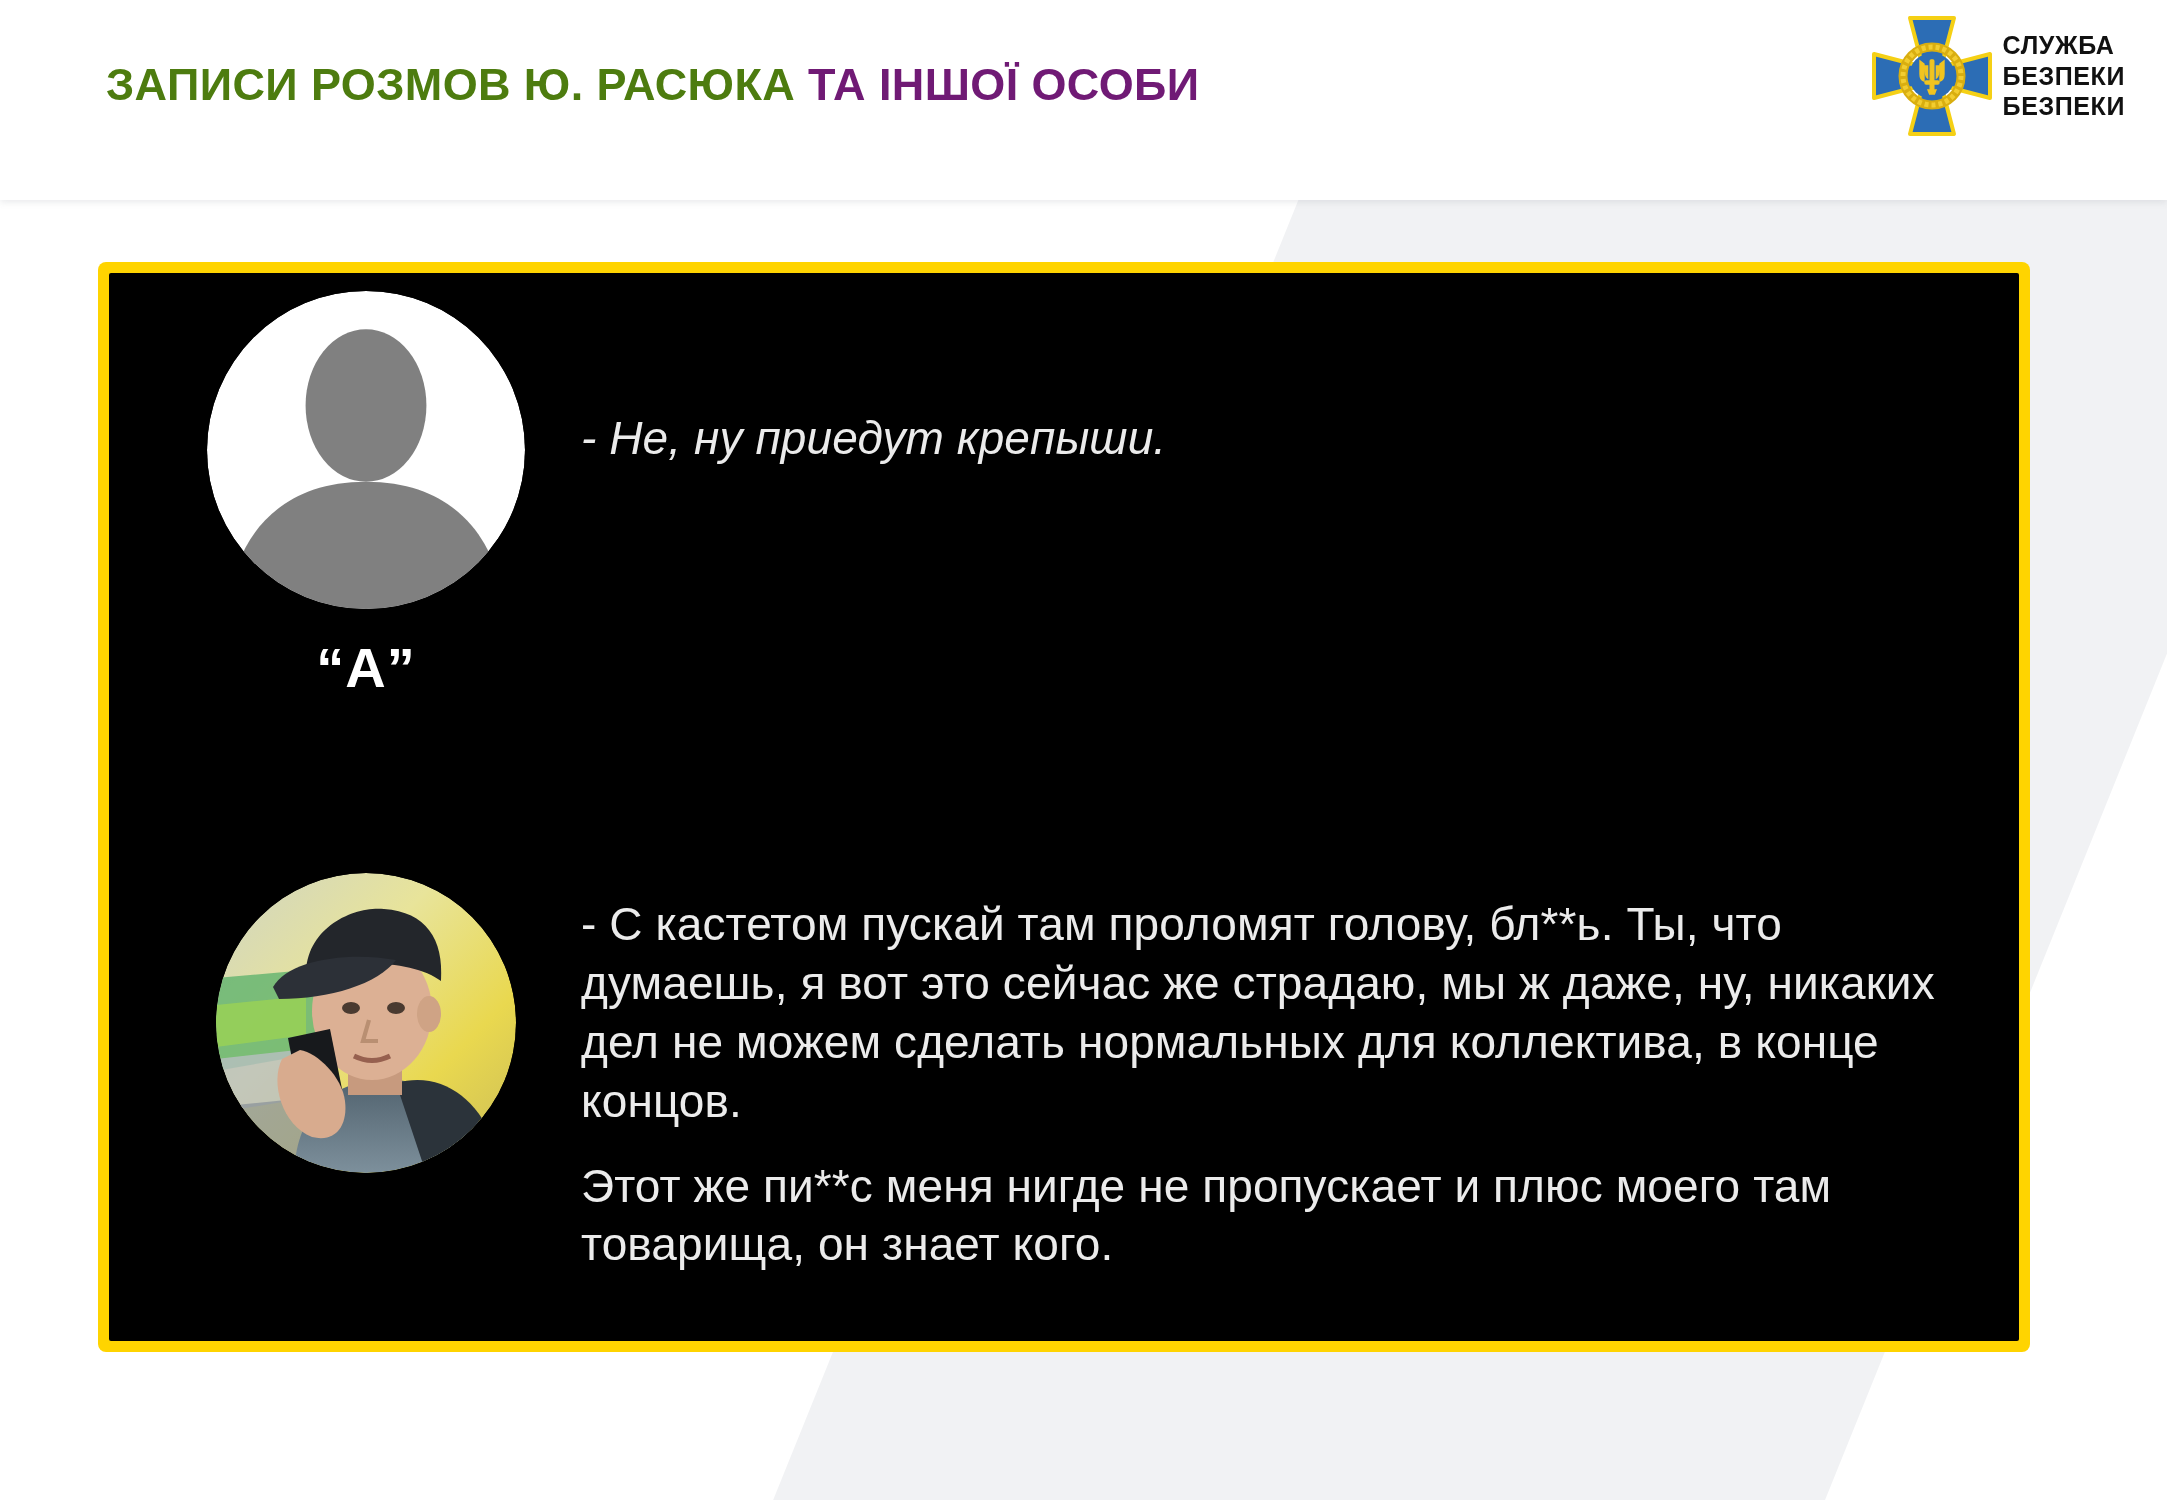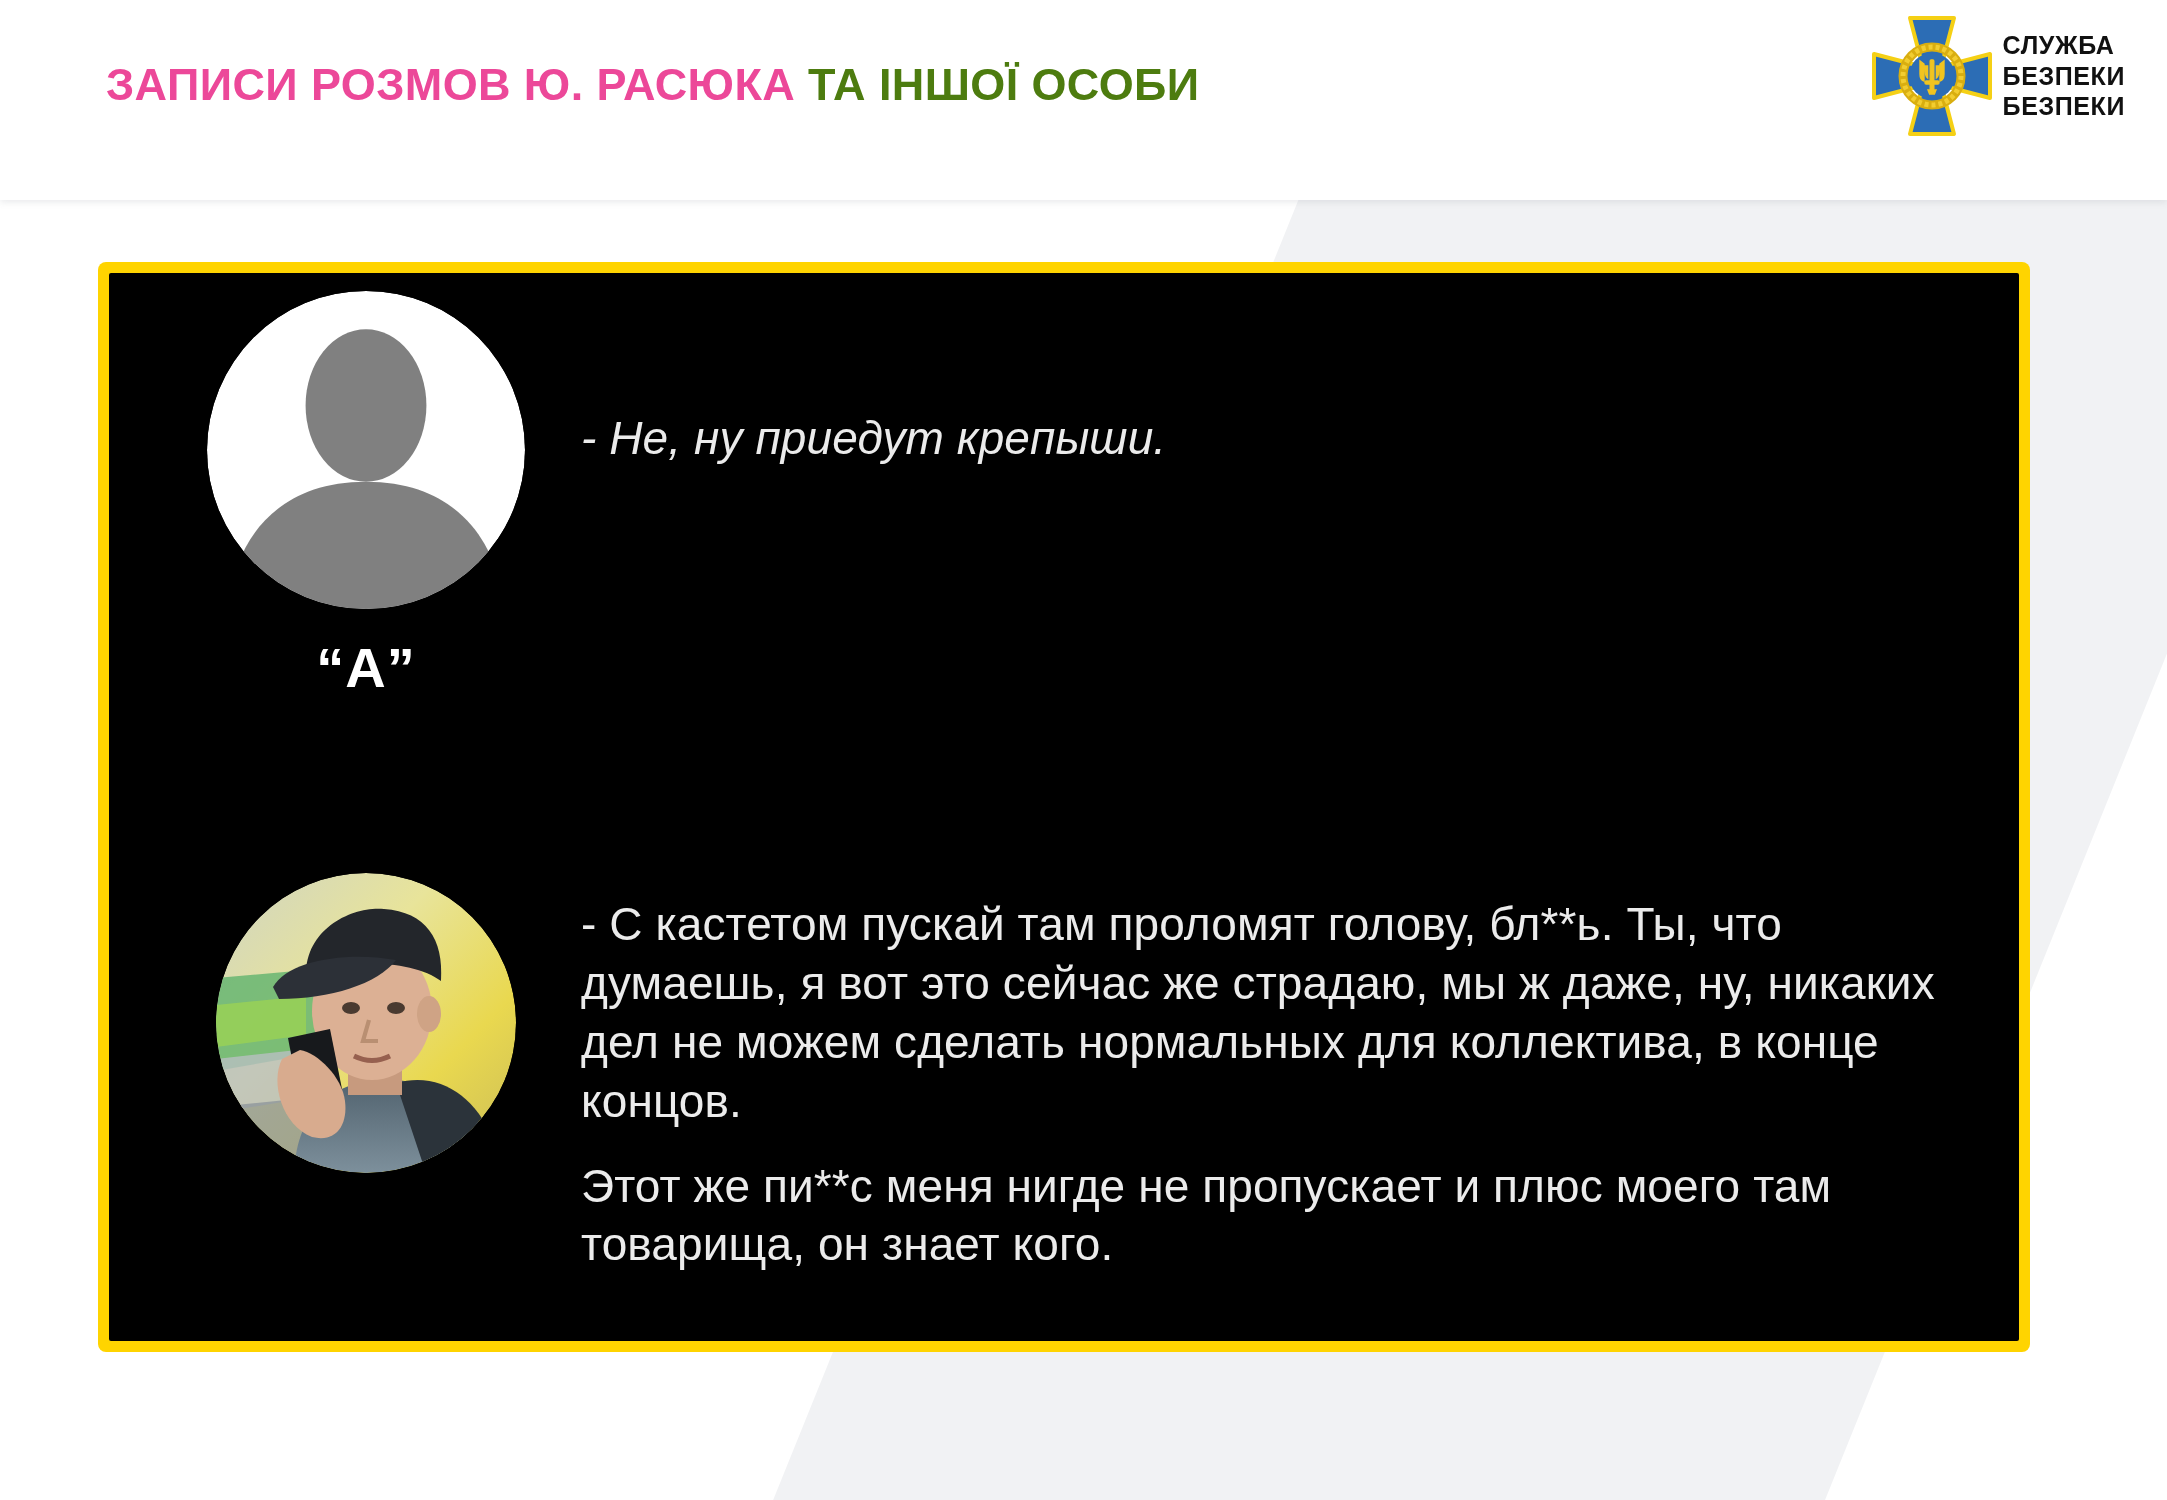--- a/index.html
+++ b/index.html
@@ -28,22 +28,22 @@
   #header{
     position:absolute;left:0;top:0;width:2167px;height:200px;
     background:#ffffff;z-index:5;
     box-shadow:0 2px 7px rgba(120,125,135,.17);
   }
   #page-title{
     position:absolute;left:106px;top:62px;
     font-size:45px;font-weight:bold;letter-spacing:.4px;
     white-space:nowrap;line-height:1;
   }
-  #page-title .t-blue{color:#ec4899;}
-  #page-title .t-black{color:#4d7c0f;margin-top:34px;}
+  #page-title .t-blue{color:#4d7c0f;}
+  #page-title .t-black{color:#701a75;margin-top:34px;}
 
   
   #logo{
     position:absolute;right:42px;top:14px;
     display:flex;align-items:center;gap:9px;
   }
   #emblem{width:124px;height:124px;display:block;}
   #logo-text{
     display:flex;flex-direction:column;justify-content:center;
     font-size:25px;font-weight:bold;color:#111;

